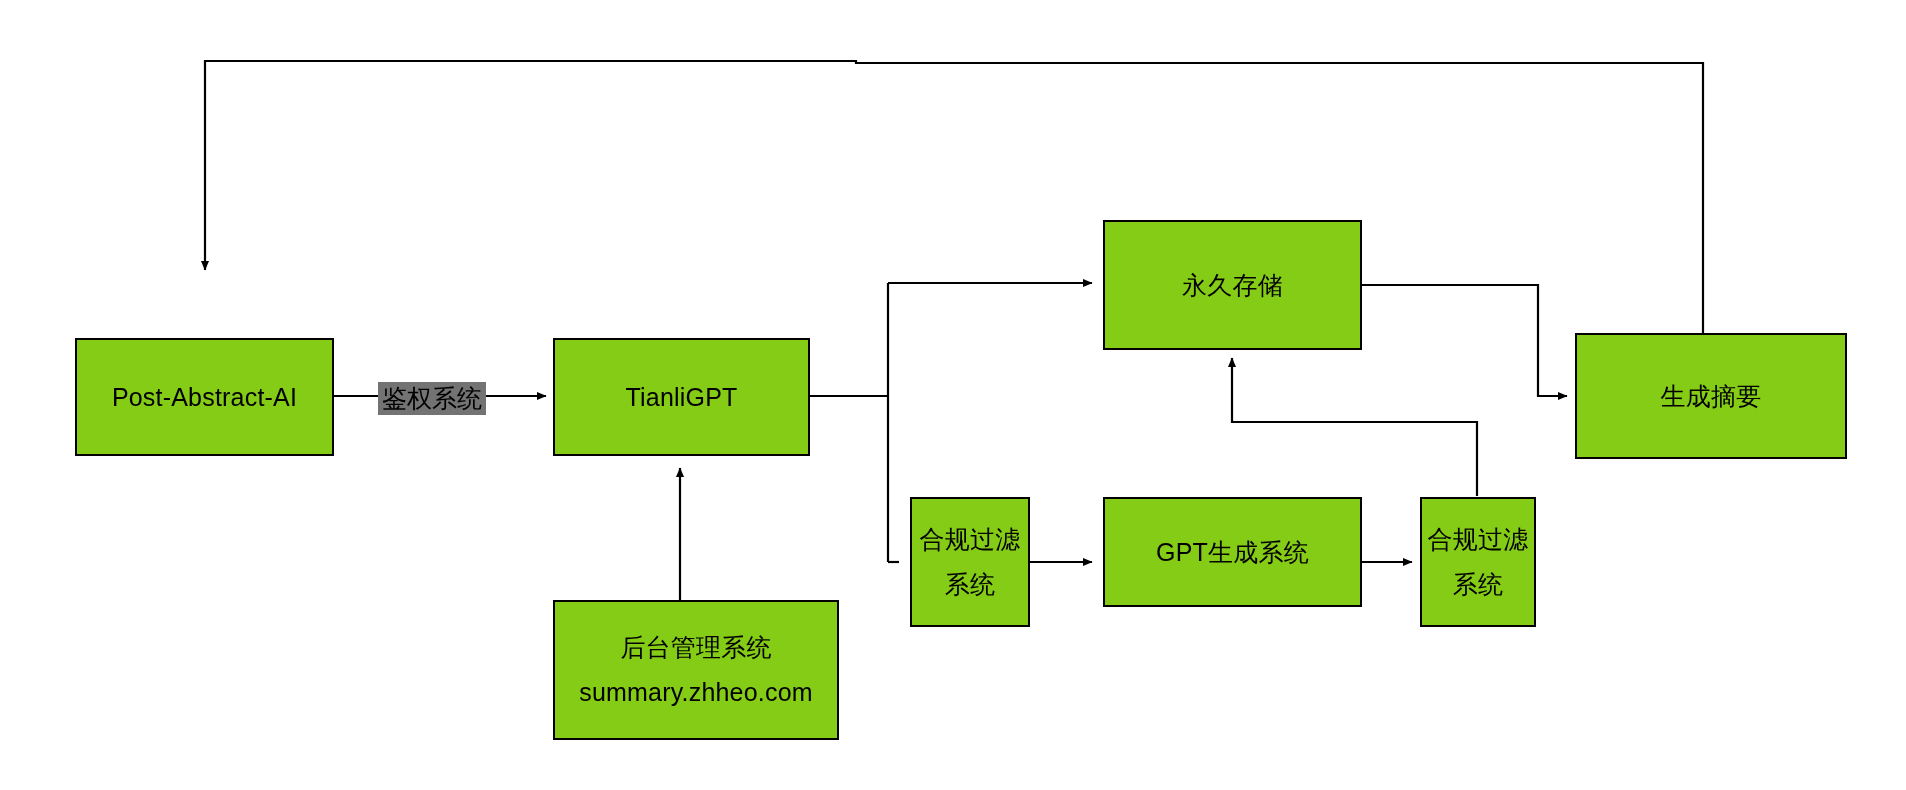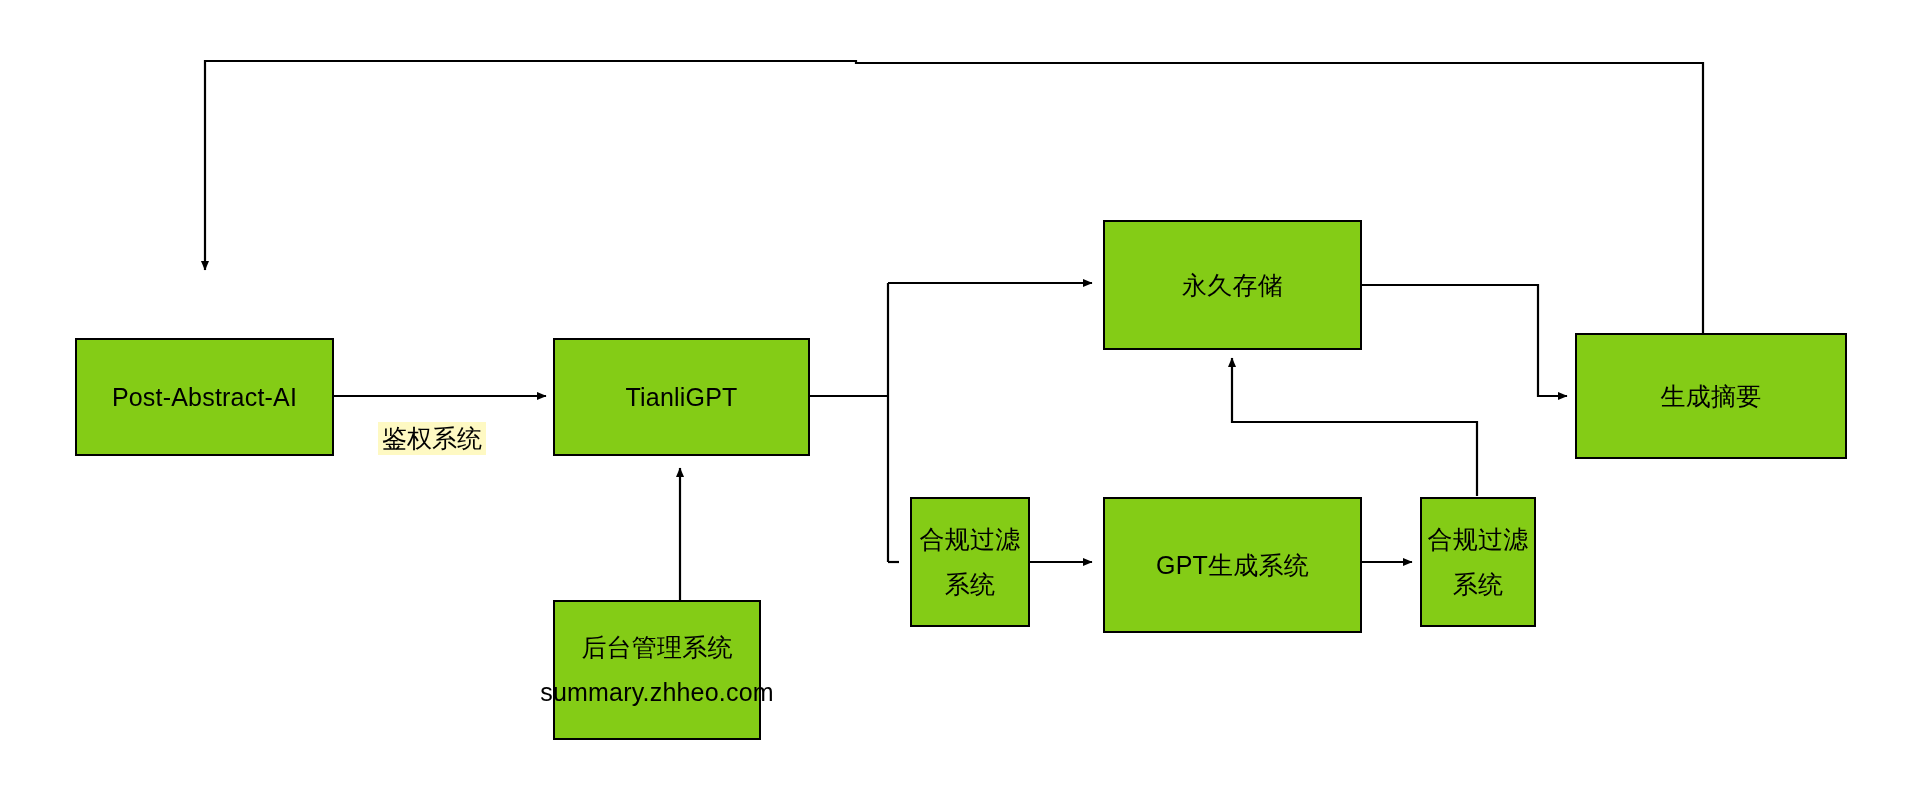--- a/index.html
+++ b/index.html
@@ -42,23 +42,22 @@
   }
   .node .line2 {
     display: block;
     margin-top: 12px;
   }
   .edge-label {
     position: absolute;
     color: #000000;
     font-size: 25px;
     white-space: nowrap;
-    background: #fef9c3;
+    background: #737373;
     padding: 0 4px;
-    margin-top: 40px;
   }
 </style>
 </head>
 <body>
 
 <div id="canvas">
 
   <svg id="edges" viewBox="0 0 1906 790" width="1906" height="790" xmlns="http://www.w3.org/2000/svg">
     <defs>
       <marker id="arrow" markerWidth="11" markerHeight="11" refX="9.4" refY="4.2" orient="auto" markerUnits="userSpaceOnUse">
@@ -109,35 +108,35 @@
   </svg>
 
   <div class="node" style="left:75px; top:338px; width:259px; height:118px;text-align:center;">
     <span>Post-Abstract-AI</span>
   </div>
 
   <div class="node" style="left:553px; top:338px; width:257px; height:118px;">
     <span>TianliGPT</span>
   </div>
 
-  <div class="node" style="left:553px; top:600px; width:208px; height:140px;">
+  <div class="node" style="left:553px; top:600px; width:286px; height:140px;">
     <span>后台管理系统</span>
     <span class="line2">summary.zhheo.com</span>
   </div>
 
   <div class="node" style="left:1103px; top:220px; width:259px; height:130px;">
     <span>永久存储</span>
   </div>
 
   <div class="node" style="left:910px; top:497px; width:120px; height:130px;">
     <span>合规过滤</span>
     <span class="line2">系统</span>
   </div>
 
-  <div class="node" style="left:1103px; top:497px; width:259px; height:136px;">
+  <div class="node" style="left:1103px; top:497px; width:259px; height:110px;">
     <span>GPT生成系统</span>
   </div>
 
   <div class="node" style="left:1420px; top:497px; width:116px; height:130px;">
     <span>合规过滤</span>
     <span class="line2">系统</span>
   </div>
 
   <div class="node" style="left:1575px; top:333px; width:272px; height:126px;">
     <span>生成摘要</span>

